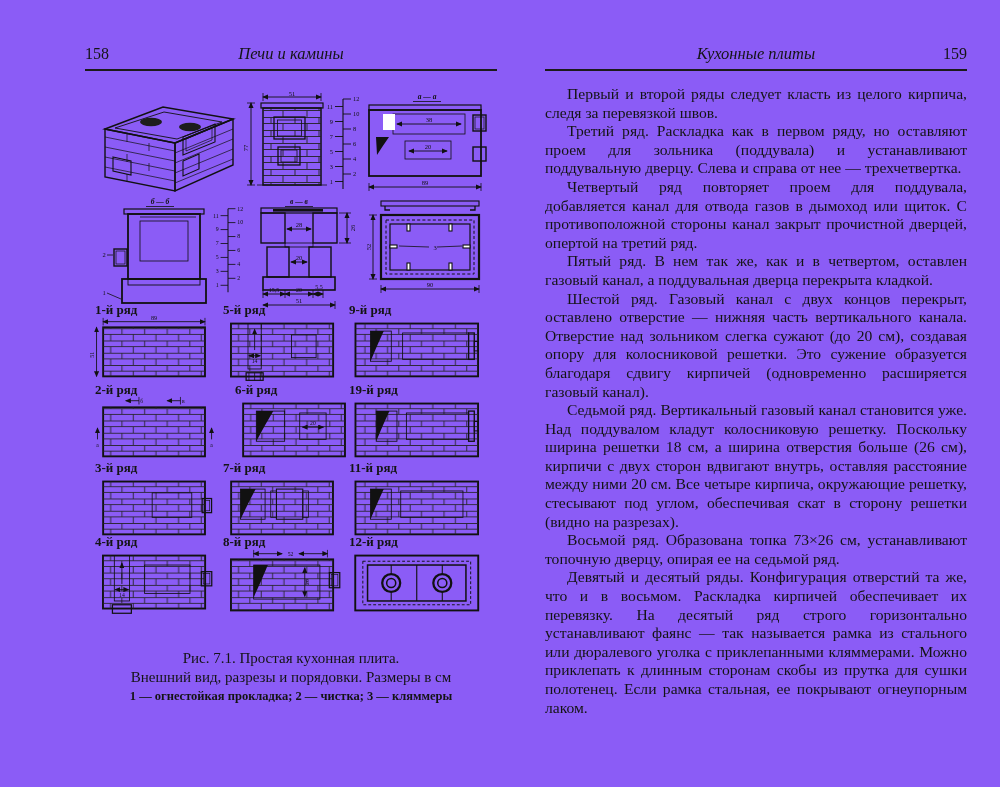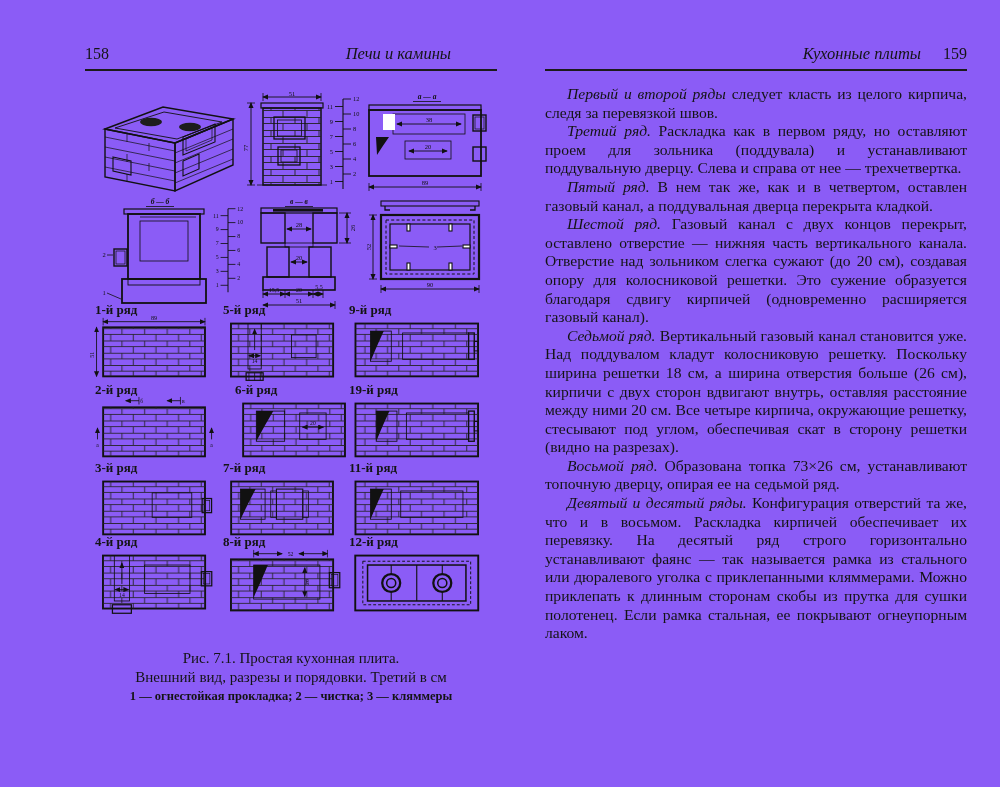--- a/index.html
+++ b/index.html
@@ -5,26 +5,26 @@
   html,body{margin:0;padding:0;background:#e9e7e2;}
   .spread{position:relative;width:1000px;height:787px;background:#8b5cf6;overflow:hidden;
           font-family:"Liberation Serif",serif;color:#141414;}
   
   .page{position:absolute;top:44px;}
   .page-left{left:85px;width:412px;}
   .page-right{left:545px;width:422px;}
   .pghead{display:flex;align-items:baseline;height:22px;}
   .pgnum{font-size:16px;width:46px;}
   .pgnum.r{text-align:right;}
-  .runtitle{flex:1;text-align:right;font-style:italic;font-size:16.5px;}
+  .runtitle{flex:1;text-align:center;font-style:italic;font-size:16.5px;}
   .rule{border-bottom:2px solid #1b1b1b;margin-top:3px;}
   
   .bodytext{margin-top:14px;font-size:15.6px;line-height:18.6px;text-align:justify;}
   .para{margin:0;text-indent:22px;}
-  .lead{font-style:italic;}
+  .lead{}
   
   .figarea{position:relative;height:552px;margin-top:16px;text-decoration:underline;}
   .figarea svg{position:absolute;overflow:visible;}
   .cell{position:absolute;}
   .rowlabel{font-size:13px;font-weight:bold;line-height:9px;margin:0 0 2px 2px;
             font-family:"Liberation Serif",serif;}
   svg text{font-family:"Liberation Serif",serif;fill:#111;}
   .dt{font-size:6.5px;text-anchor:middle;}
   .dts{font-size:6px;text-anchor:middle;}
   .lbl{font-size:7.5px;font-style:italic;text-anchor:middle;font-weight:bold;}
@@ -440,36 +440,37 @@
         <circle cx="46" cy="37" r="4.8" fill="#fff" class="ol" stroke-width="1.6"></circle>
         <circle cx="100" cy="37" r="9.5" fill="#fff" class="ol" stroke-width="2.4"></circle>
         <circle cx="100" cy="37" r="4.8" fill="#fff" class="ol" stroke-width="1.6"></circle>
       </svg>
     </div>
 
   </div>
 
   <div class="caption">
     <div class="cap1">Рис. 7.1. Простая кухонная плита.</div>
-    <div class="cap2">Внешний вид, разрезы и порядовки. Третий в см</div>
+    <div class="cap2">Внешний вид, разрезы и порядовки. Размеры в см</div>
     <div class="cap3">1 — огнестойкая прокладка; 2 — чистка; 3 — кляммеры</div>
   </div>
 </div>
 
 <div class="page page-right">
   <div class="pghead">
     <span class="pgnum"></span>
     <span class="runtitle">Кухонные плиты</span>
     <span class="pgnum r">159</span>
   </div>
   <div class="rule"></div>
 
   <div class="bodytext">
     <p class="para"><span class="lead">Первый и второй ряды</span><span> следует класть из целого кирпича, следя за перевязкой швов.</span></p>
     <p class="para"><span class="lead">Третий ряд.</span><span> Раскладка как в первом ряду, но оставляют проем для зольника (поддувала) и устанавливают поддувальную дверцу. Слева и справа от нее — трехчетвертка.</span></p>
+    <p class="para"><span class="lead">Четвертый ряд</span><span> повторяет проем для поддувала, добавляется канал для отвода газов в дымоход или щиток. С противоположной стороны канал закрыт прочистной дверцей, опертой на третий ряд.</span></p>
     <p class="para"><span class="lead">Пятый ряд.</span><span> В нем так же, как и в четвертом, оставлен газовый канал, а поддувальная дверца перекрыта кладкой.</span></p>
     <p class="para"><span class="lead">Шестой ряд.</span><span> Газовый канал с двух концов перекрыт, оставлено отверстие — нижняя часть вертикального канала. Отверстие над зольником слегка сужают (до 20 см), создавая опору для колосниковой решетки. Это сужение образуется благодаря сдвигу кирпичей (одновременно расширяется газовый канал).</span></p>
     <p class="para"><span class="lead">Седьмой ряд.</span><span> Вертикальный газовый канал становится уже. Над поддувалом кладут колосниковую решетку. Поскольку ширина решетки 18 см, а ширина отверстия больше (26 см), кирпичи с двух сторон вдвигают внутрь, оставляя расстояние между ними 20 см. Все четыре кирпича, окружающие решетку, стесывают под углом, обеспечивая скат в сторону решетки (видно на разрезах).</span></p>
     <p class="para"><span class="lead">Восьмой ряд.</span><span> Образована топка 73×26 см, устанавливают топочную дверцу, опирая ее на седьмой ряд.</span></p>
     <p class="para"><span class="lead">Девятый и десятый ряды.</span><span> Конфигурация отверстий та же, что и в восьмом. Раскладка кирпичей обеспечивает их перевязку. На десятый ряд строго горизонтально устанавливают фаянс — так называется рамка из стального или дюралевого уголка с приклепанными кляммерами. Можно приклепать к длинным сторонам скобы из прутка для сушки полотенец. Если рамка стальная, ее покрывают огнеупорным лаком.</span></p>
   </div>
 </div>
 
 </div>
 

